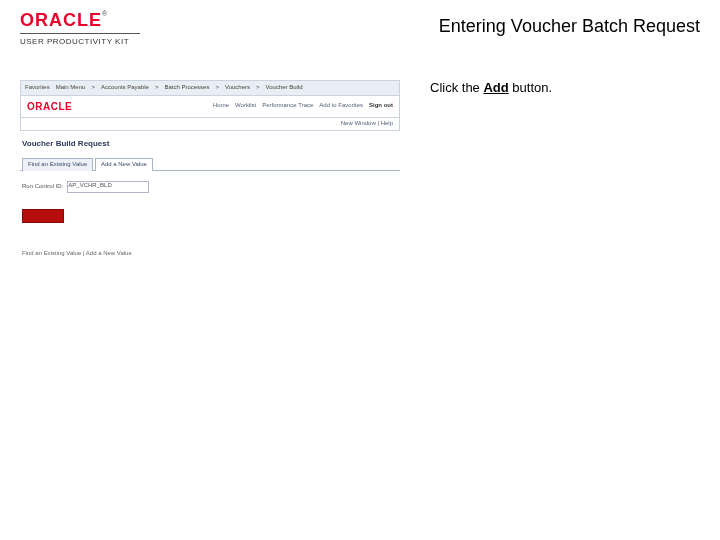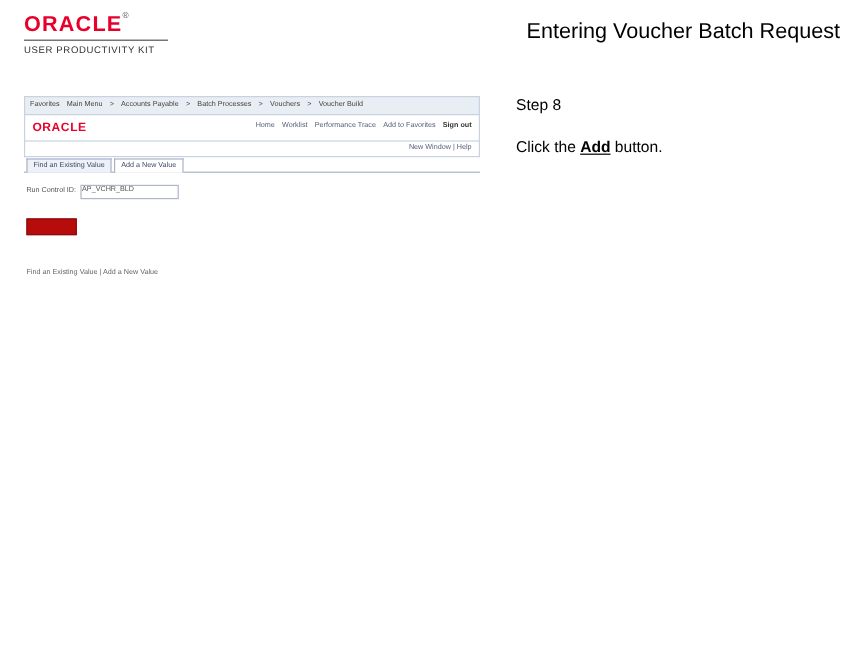--- a/index.html
+++ b/index.html
@@ -65,37 +65,37 @@
         <div class="app-tabs">
           <span>Home</span>
           <span>Worklist</span>
           <span>Performance Trace</span>
           <span>Add to Favorites</span>
           <b>Sign out</b>
         </div>
       </div>
       <div class="app-sub">New Window | Help</div>
 
+      <div class="section-title">Voucher Build Request</div>
 
       <div class="tabstrip">
         <span class="tab">Find an Existing Value</span>
         <span class="tab active">Add a New Value</span>
       </div>
 
       <div class="criteria">
         <span>Run Control ID:</span>
         <span class="crit-input">AP_VCHR_BLD</span>
       </div>
 
       <span class="add-btn"></span>
 
       <div class="footer-links">Find an Existing Value | Add a New Value</div>
     </div>
   </div>
 
   <div class="right-col">
-    <p>Step 8</p>
     <p>
       <span>Click the </span><b><u>Add</u></b><span> button.</span>
     </p>
   </div>
 
 </div>
 
 </body></html>

